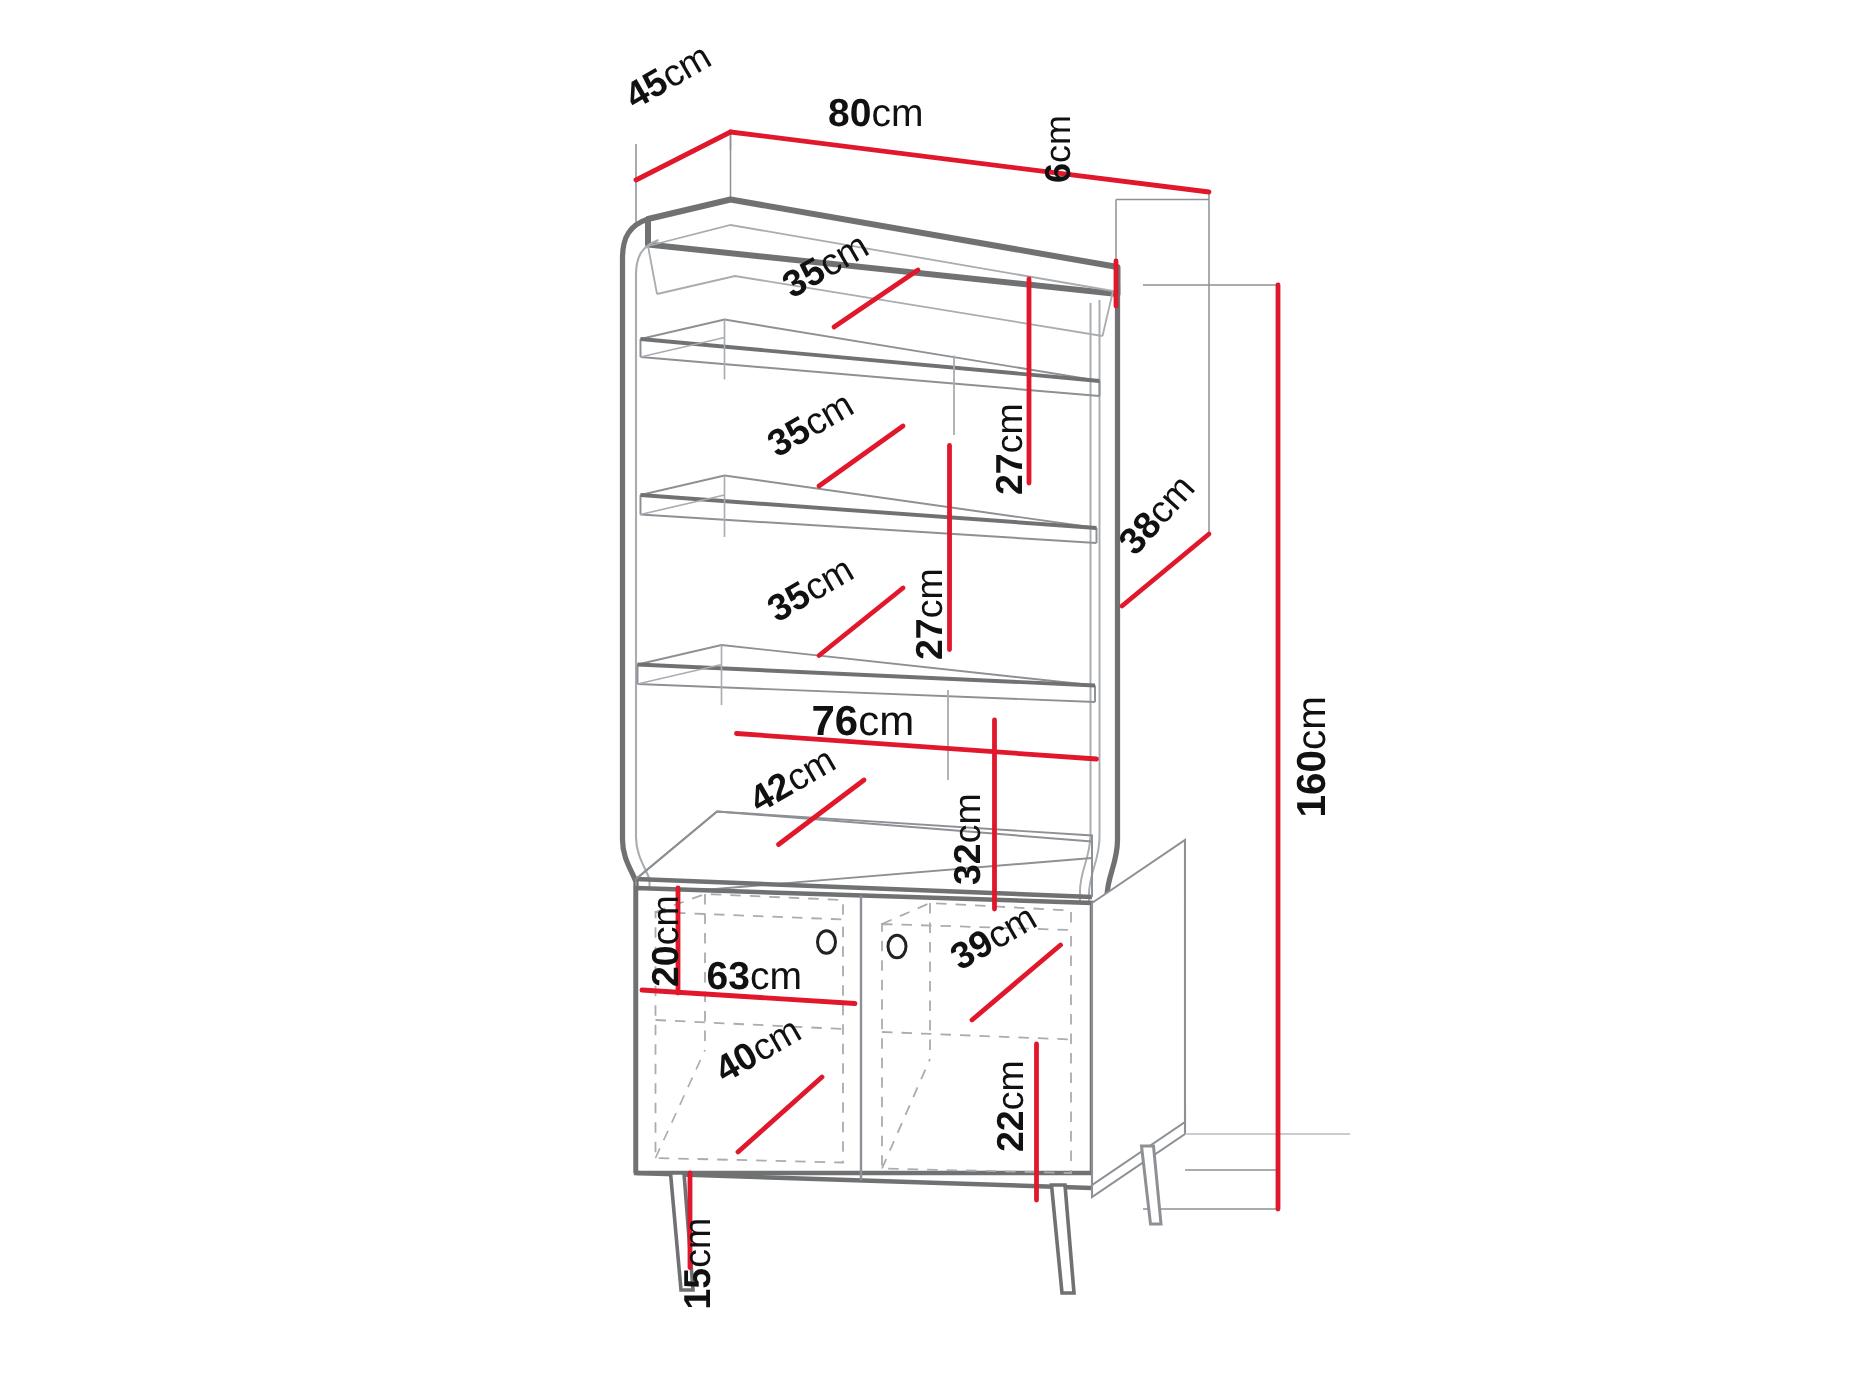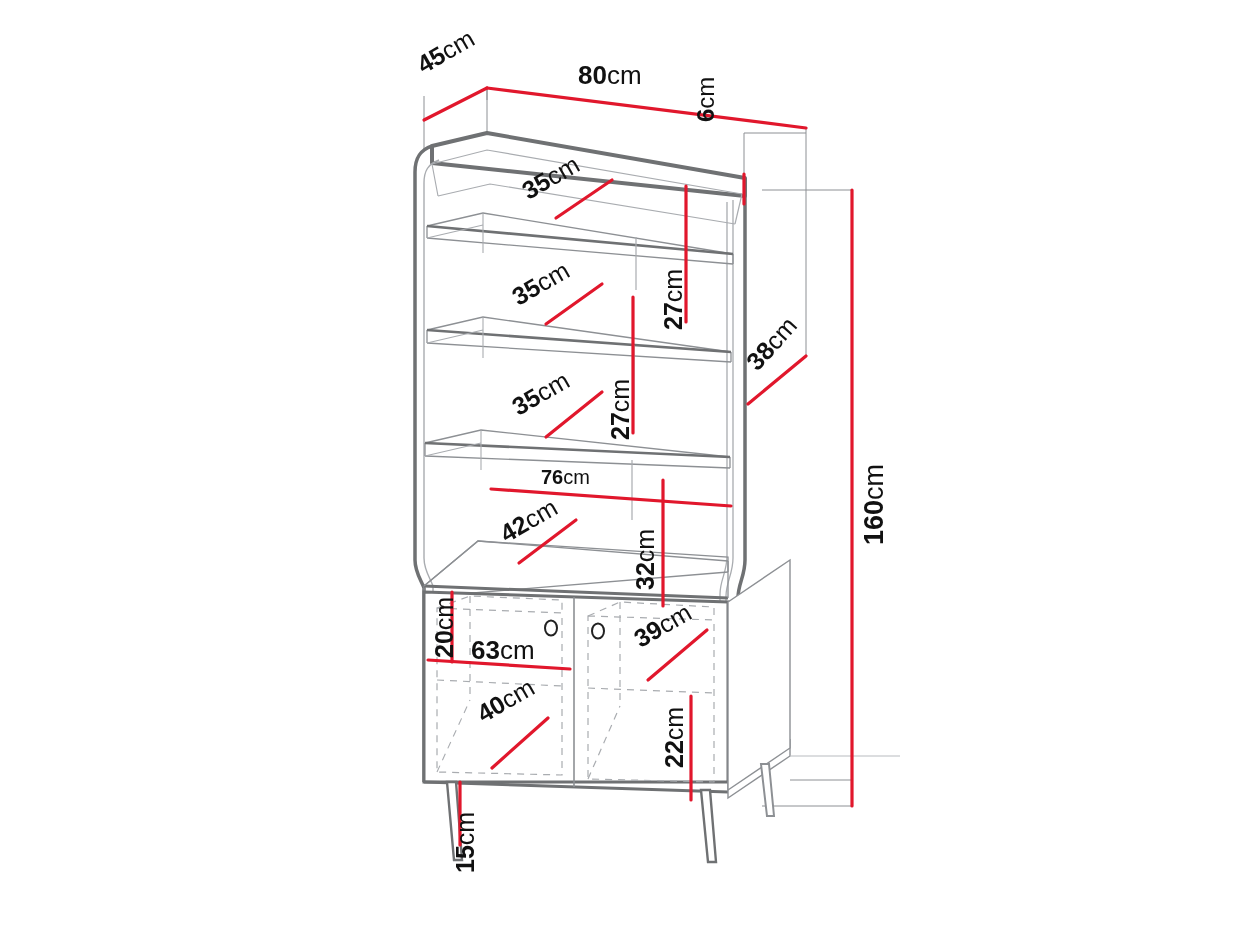--- a/index.html
+++ b/index.html
@@ -257,21 +257,21 @@
 
     <line x1="460" y1="782" x2="460" y2="845"></line>
   </g>
 
 </svg>
 
 <div class="dimlabel" style="left:413px;top:56px;font-size:25px;transform:rotate(-30deg);transform-origin:left top;">
   <span class="num">45</span><span class="unit">cm</span>
 </div>
 
-<div class="dimlabel" style="left:578px;top:62px;font-size:26px;">
+<div class="dimlabel" style="left:552px;top:62px;font-size:26px;">
   <span class="num">80</span><span class="unit">cm</span>
 </div>
 
 <div class="dimlabel" style="left:694px;top:122px;font-size:24px;transform:rotate(-90deg);transform-origin:left top;">
   <span class="num">6</span><span class="unit">cm</span>
 </div>
 
 <div class="dimlabel" style="left:518px;top:182px;font-size:25px;transform:rotate(-30deg);transform-origin:left top;">
   <span class="num">35</span><span class="unit">cm</span>
 </div>
@@ -289,21 +289,21 @@
 </div>
 
 <div class="dimlabel" style="left:608px;top:440px;font-size:25px;transform:rotate(-90deg);transform-origin:left top;">
   <span class="num">27</span><span class="unit">cm</span>
 </div>
 
 <div class="dimlabel" style="left:742px;top:358px;font-size:25px;transform:rotate(-48deg);transform-origin:left top;">
   <span class="num">38</span><span class="unit">cm</span>
 </div>
 
-<div class="dimlabel" style="left:541px;top:467px;font-size:20px;">
+<div class="dimlabel" style="left:541px;top:467px;font-size:28px;">
   <span class="num">76</span><span class="unit">cm</span>
 </div>
 
 <div class="dimlabel" style="left:496px;top:525px;font-size:25px;transform:rotate(-30deg);transform-origin:left top;">
   <span class="num">42</span><span class="unit">cm</span>
 </div>
 
 <div class="dimlabel" style="left:633px;top:590px;font-size:25px;transform:rotate(-90deg);transform-origin:left top;">
   <span class="num">32</span><span class="unit">cm</span>
 </div>

